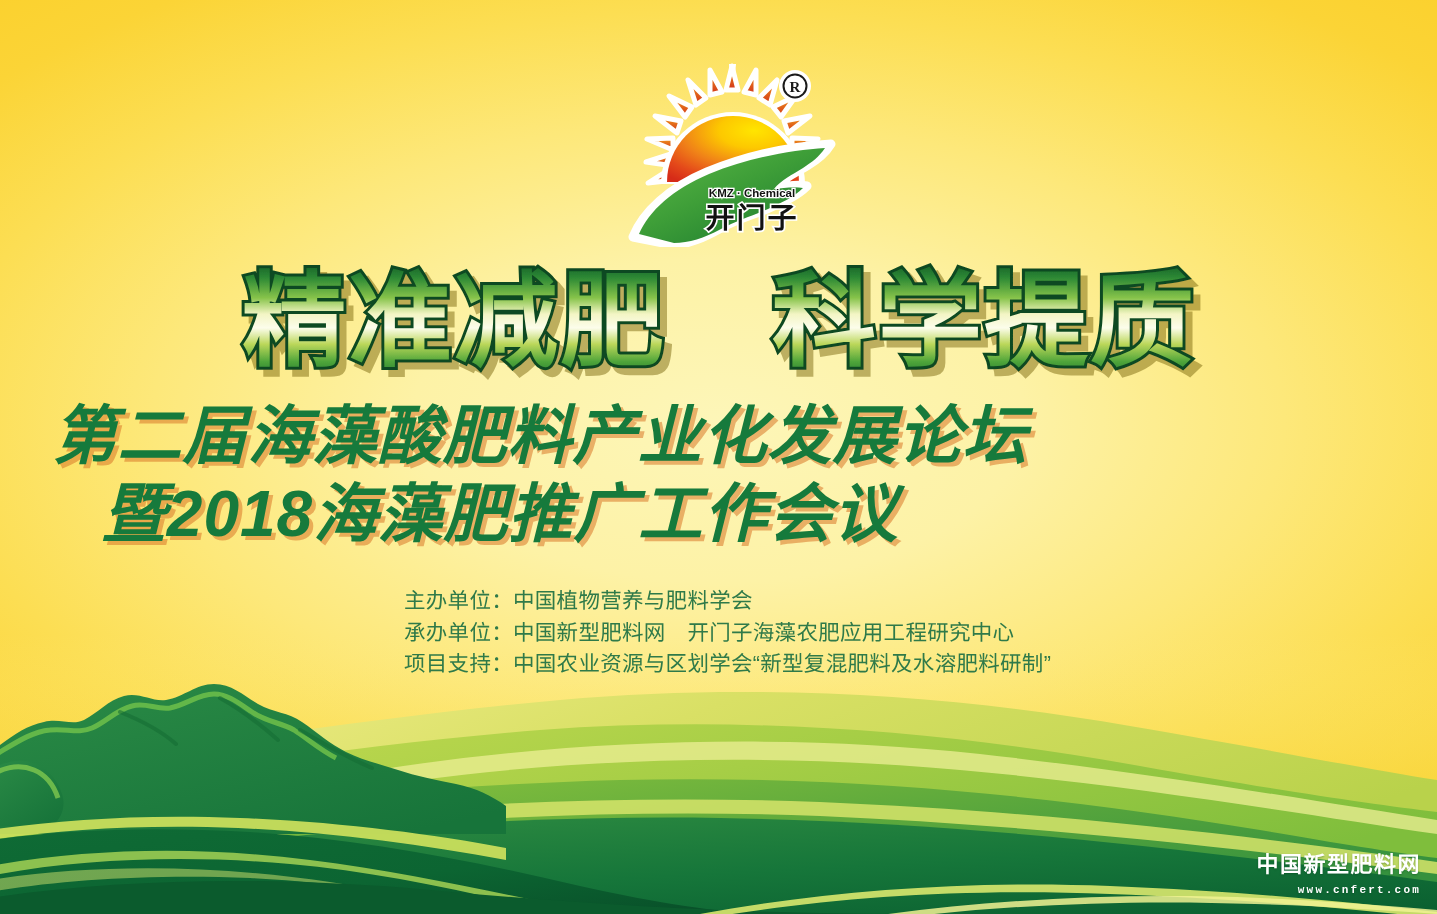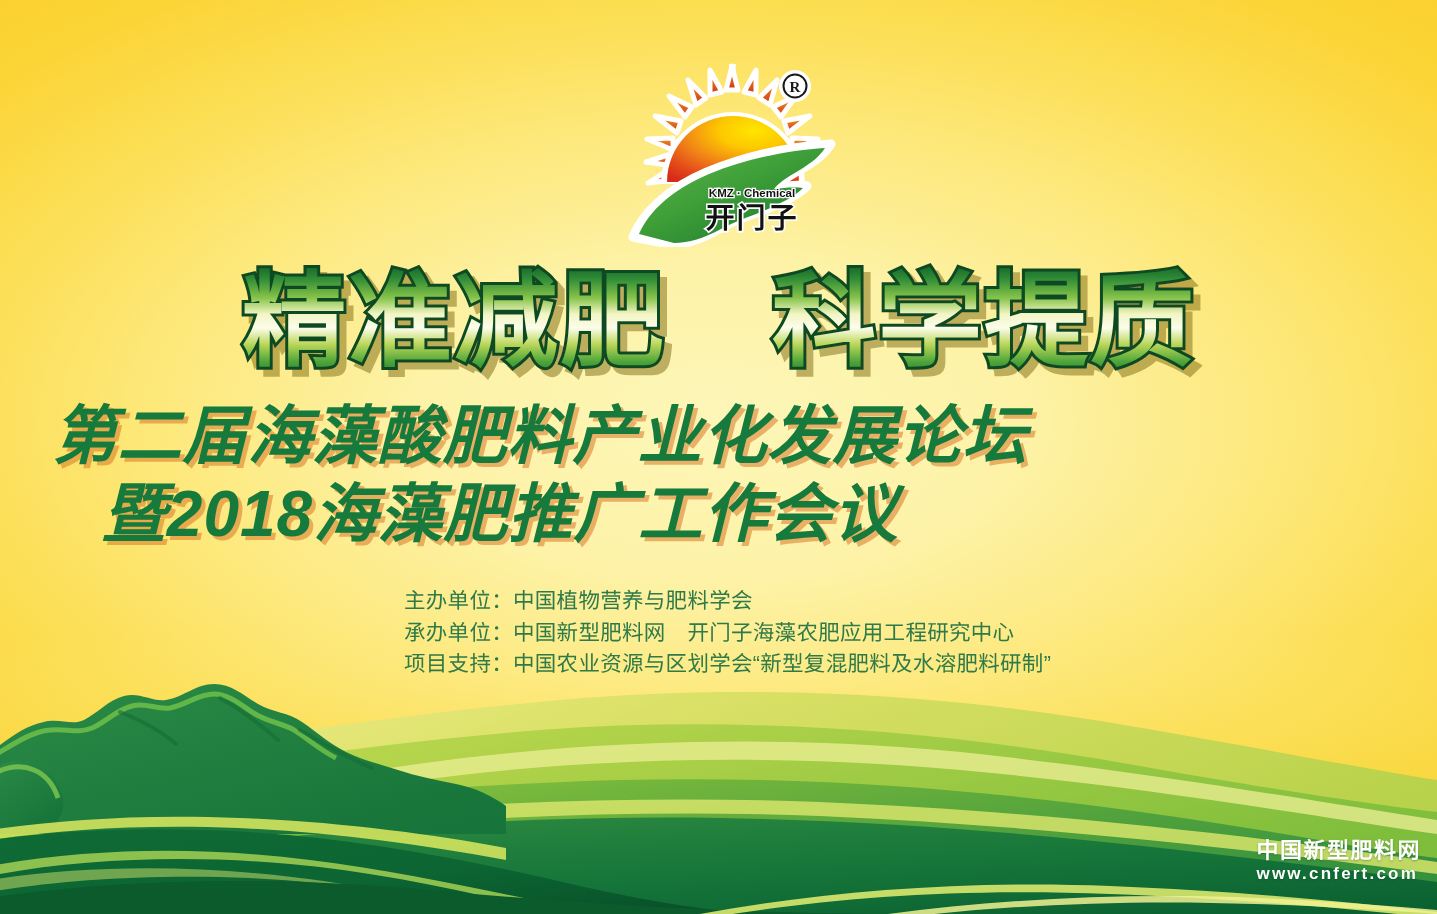--- a/index.html
+++ b/index.html
@@ -85,35 +85,37 @@
   }
   #details .detail-line {
     display: block;
     height: 31.5px;
   }
 
   
   #watermark {
     position: absolute;
     right: 16px;
-    bottom: 30px;
+    bottom: 14px;
+    text-align: right;
     color: #ffffff;
     user-select: none;
+    font-family: Liberation Mono, monospace;
   }
   #watermark .wm-cn {
     display: block;
     font-size: 22px;
     font-weight: bold;
     letter-spacing: 1.5px;
     line-height: 26px;
     text-shadow: 0 1px 2px rgba(0,60,20,.35);
   }
   #watermark .wm-url {
     display: block;
-    font-size: 17px;
+    font-size: 11px;
     font-weight: bold;
     letter-spacing: 2.2px;
     line-height: 20px;
     text-shadow: 0 1px 2px rgba(0,60,20,.35);
   }
 </style>
 </head>
 <body>
 
 <div id="banner">

